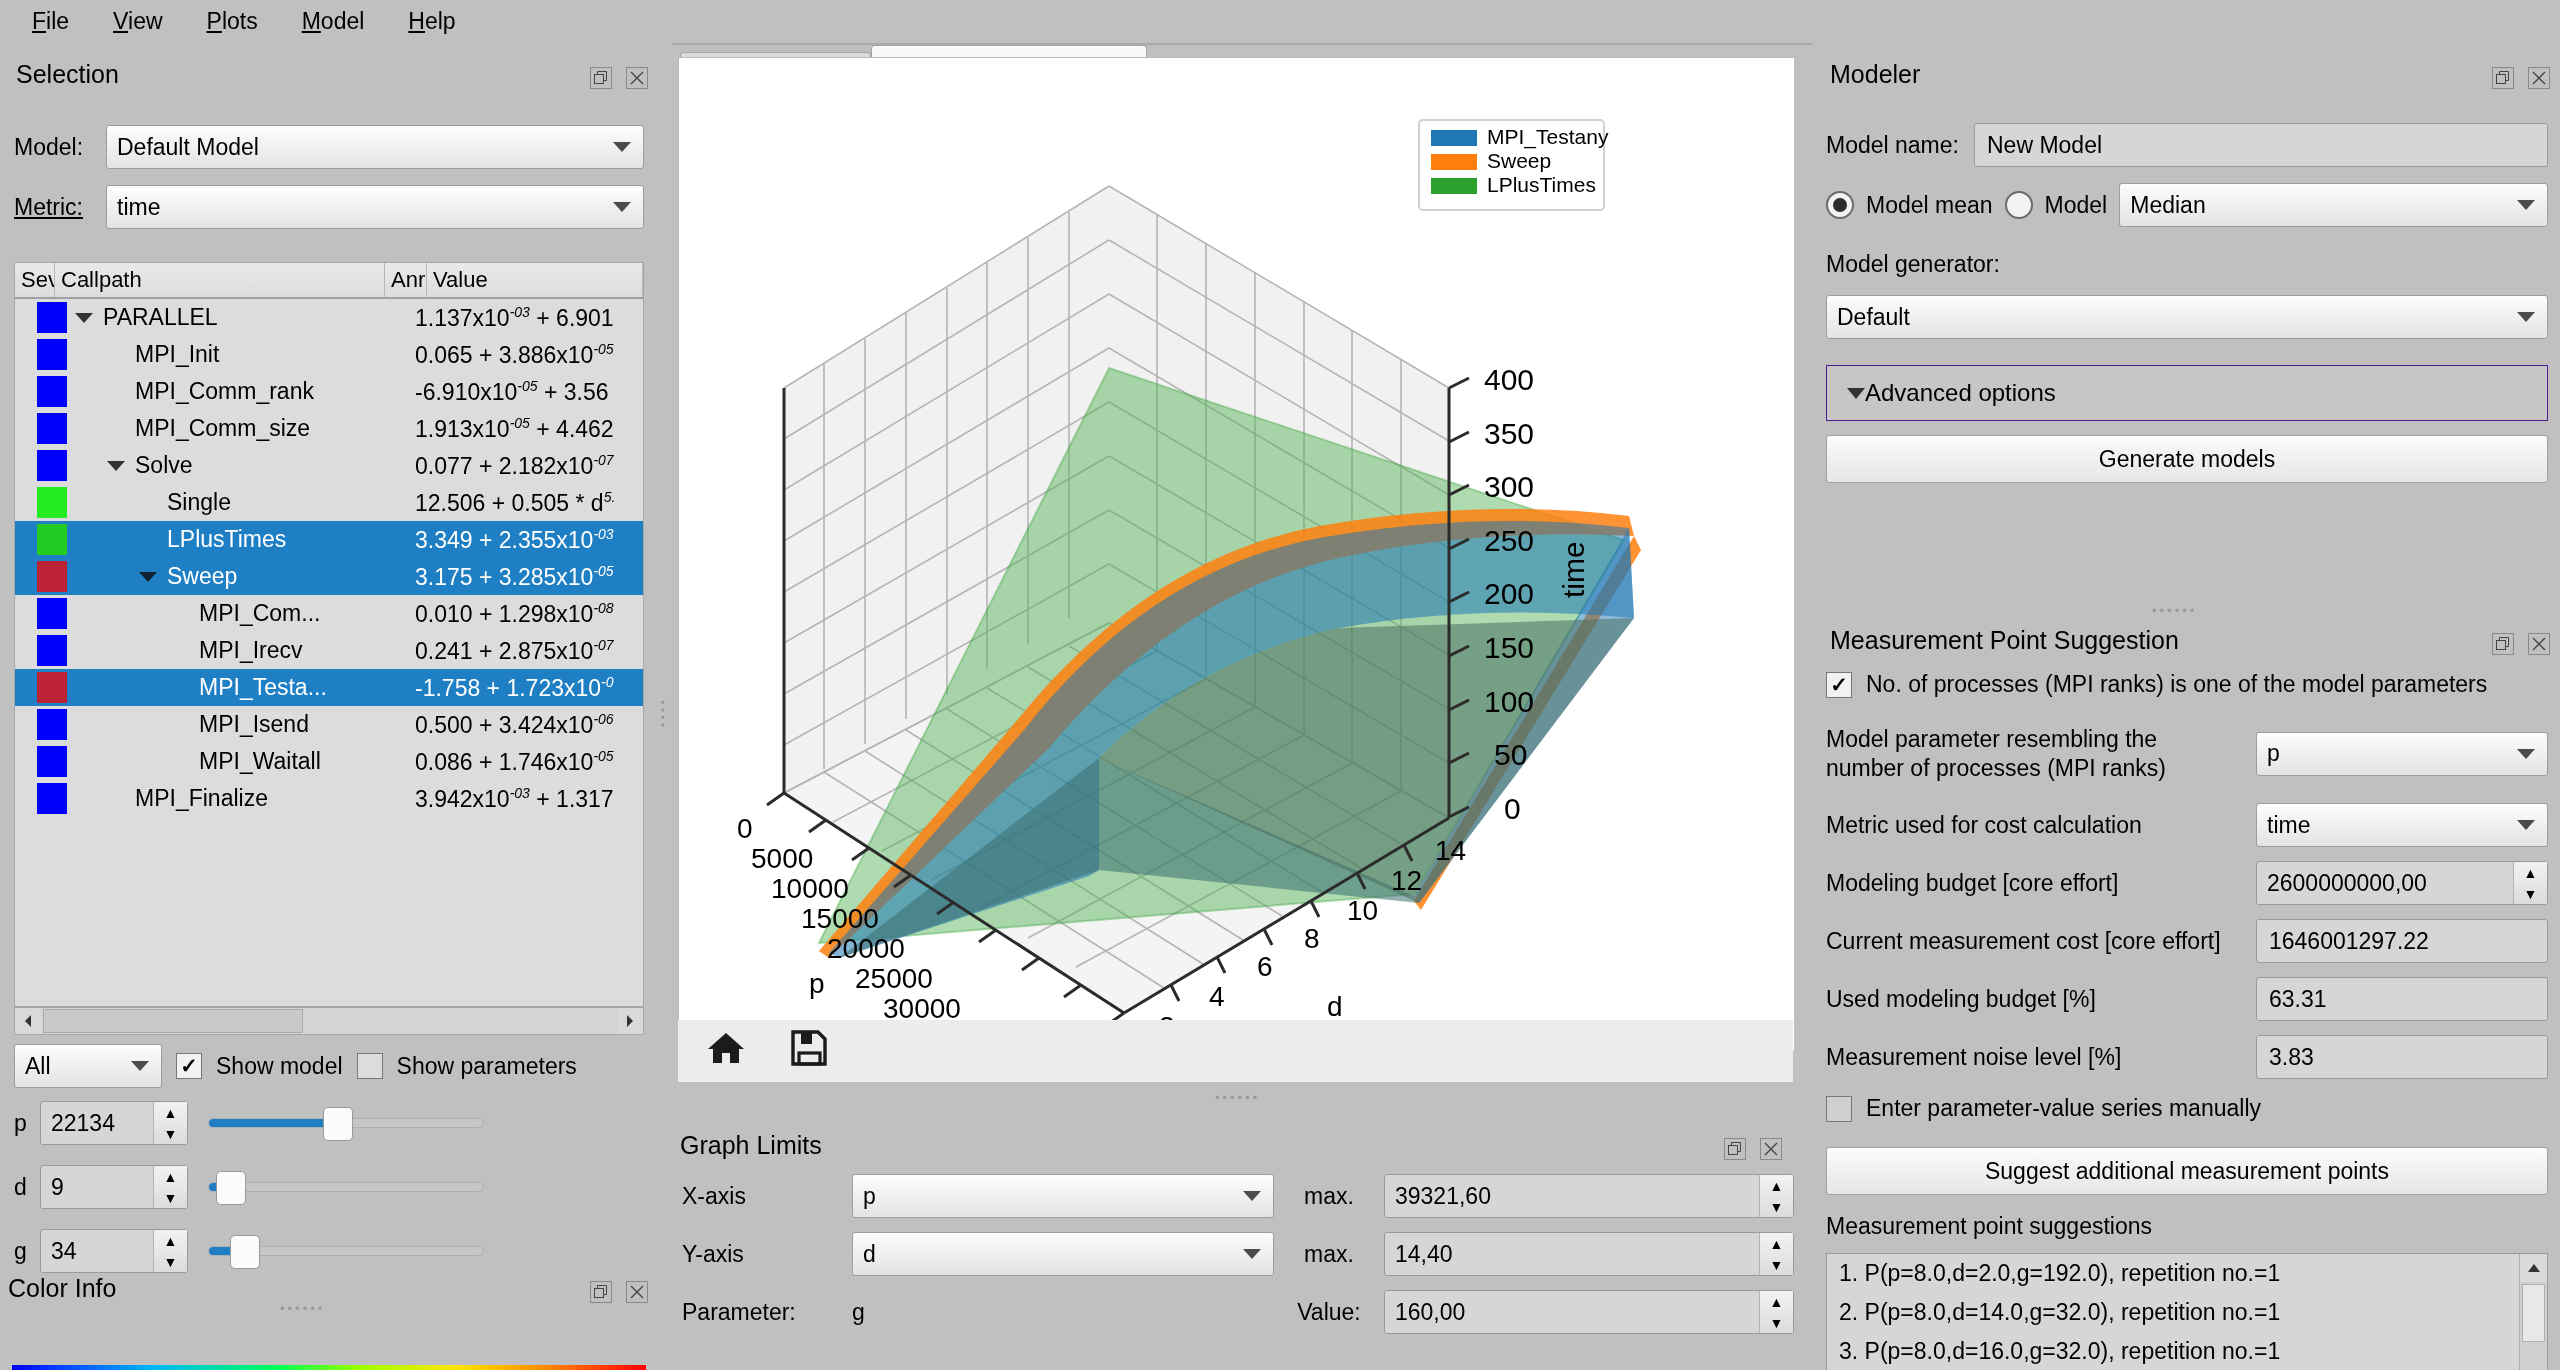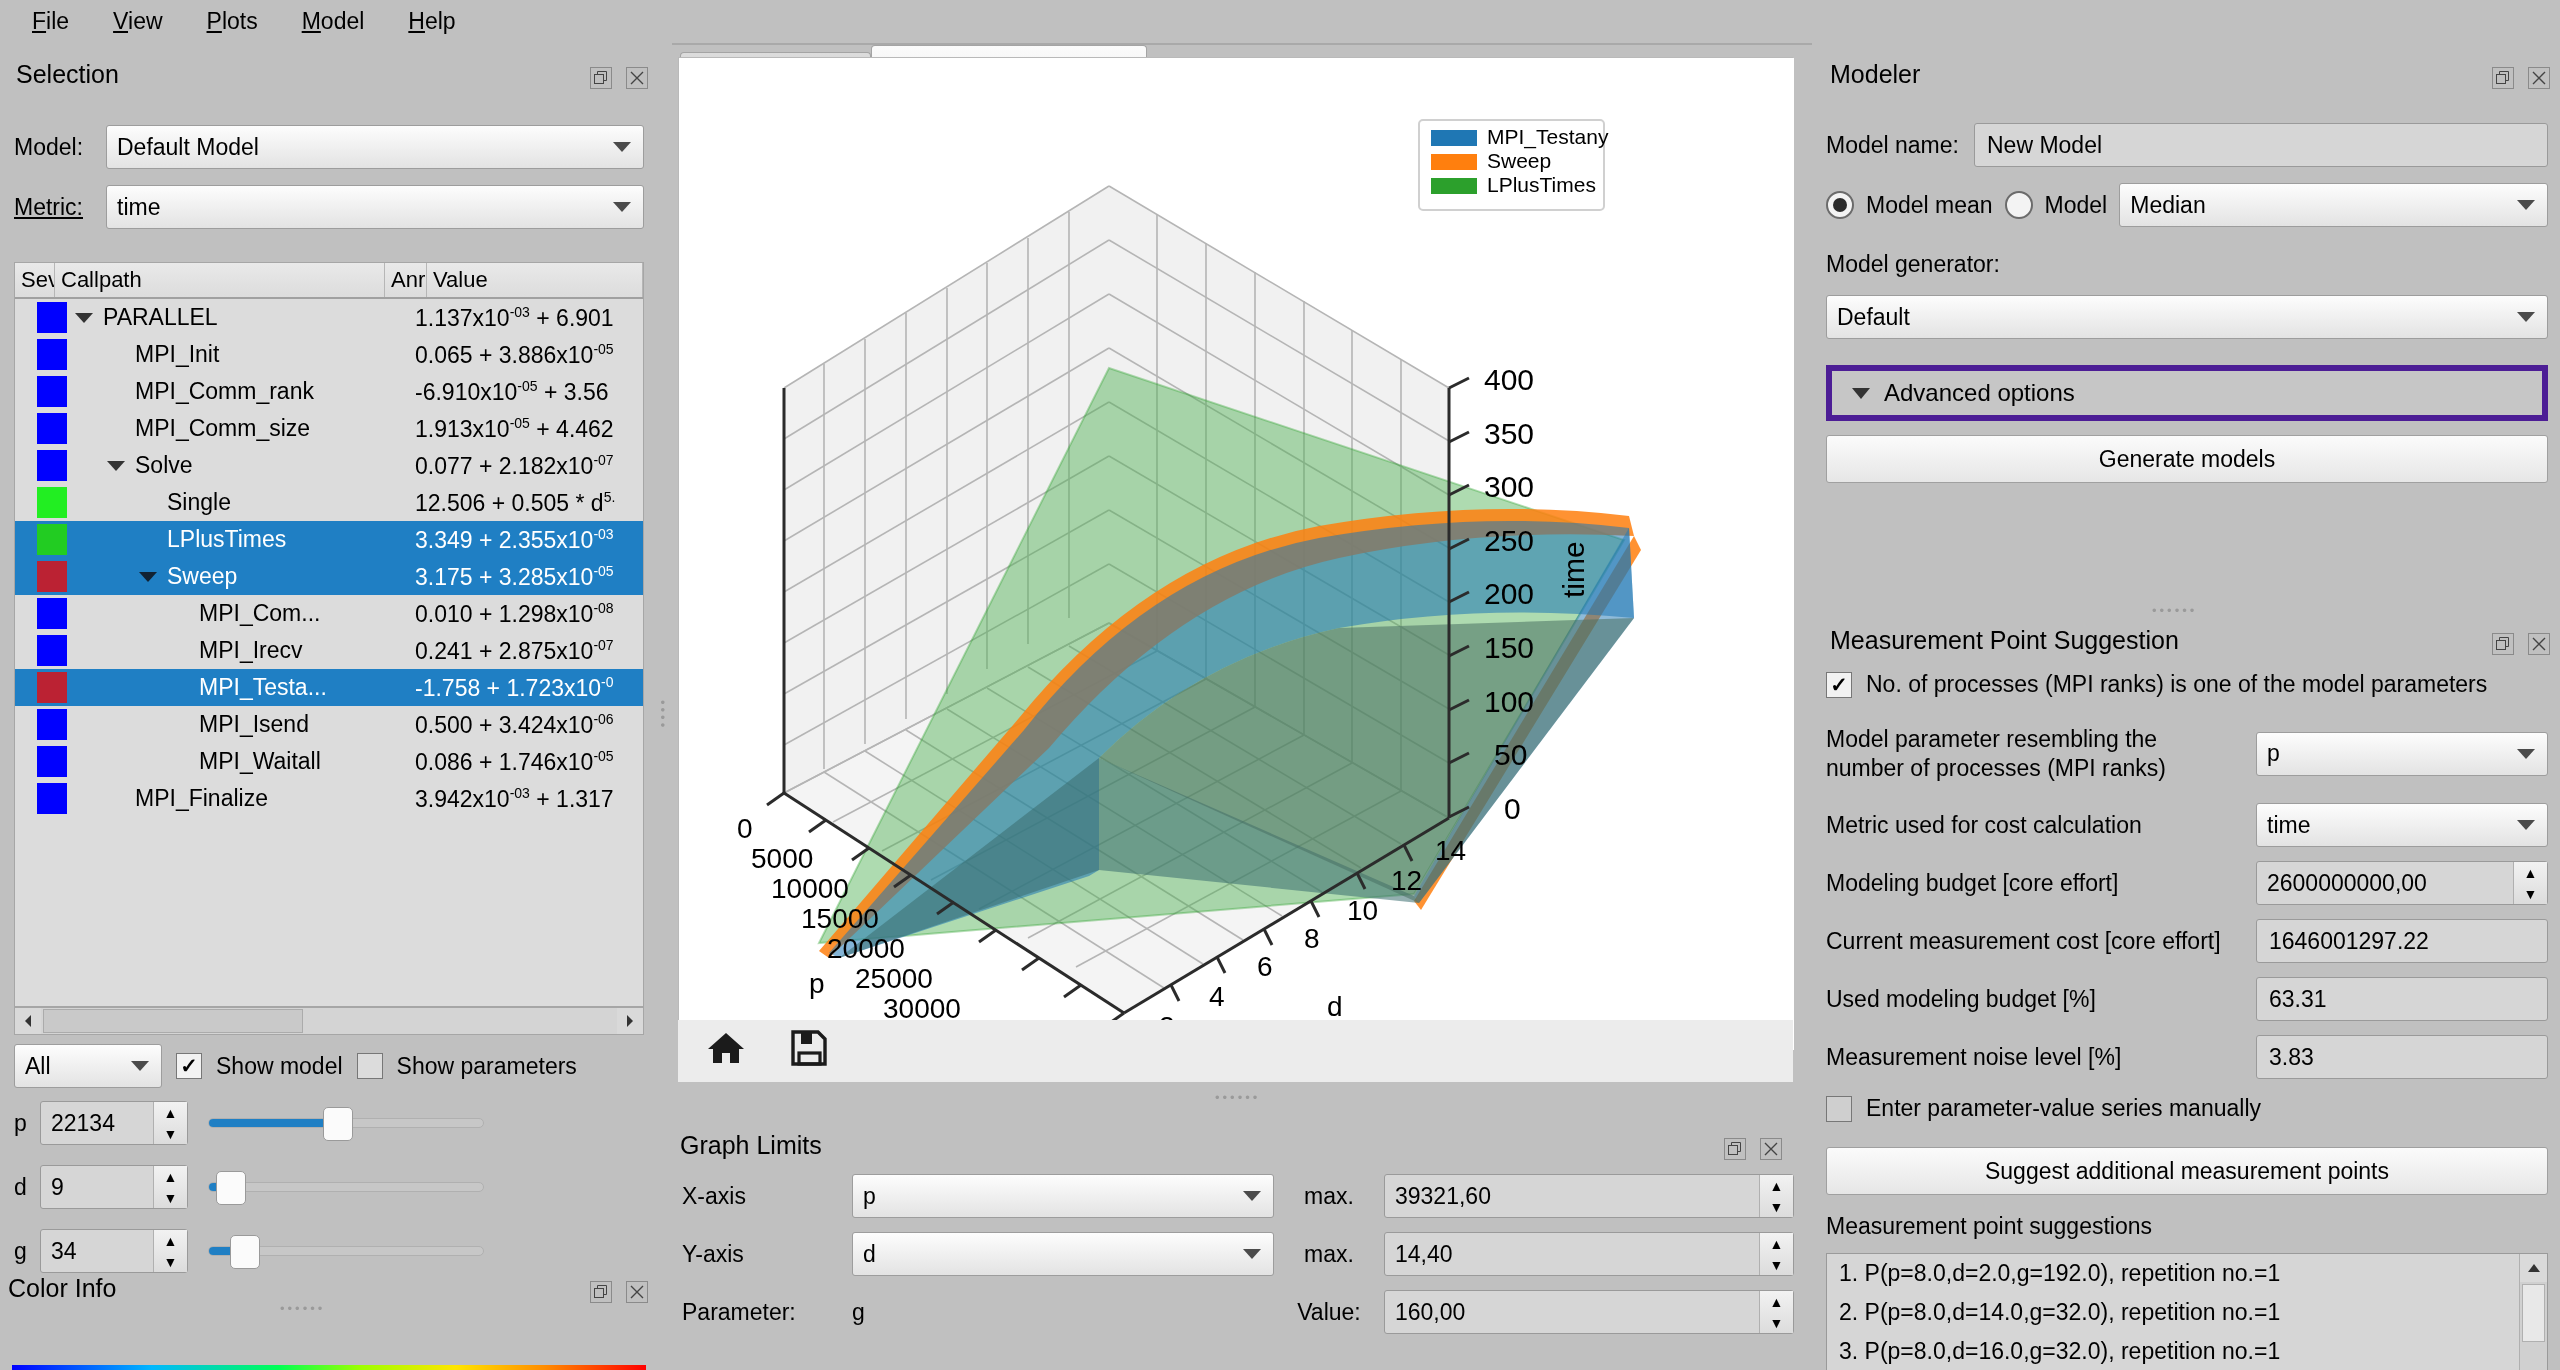--- a/index.html
+++ b/index.html
@@ -67,21 +67,21 @@
     border-right:1px solid #b6b6b6; background:linear-gradient(#e9e9e9,#dcdcdc);
     display:flex;align-items:center;padding-left:6px; font-size:22px;
     overflow:hidden; white-space:nowrap;
   }
   .c-sev{width:40px;} .c-path{width:330px;} .c-anr{width:42px;} .c-val{flex:1;}
   .trow{ display:flex; height:37px; align-items:center; }
   .trow.sel{ background:#1f7fc4; color:#fff; }
   .sevbox{ width:30px; height:31px; margin-left:22px; margin-right:8px; flex:none;}
   .tname{ width:300px; display:flex; align-items:center; white-space:nowrap; overflow:hidden;}
   .tval{ flex:1; white-space:nowrap; overflow:hidden; font-size:23px;}
-  .tval sup{ font-size:14px; }
+  .tval sup{ font-size:14px;font-style:italic; }
   .arrow{
     width:0;height:0;border-left:9px solid transparent;border-right:9px solid transparent;
     border-top:10px solid #333; margin-right:10px; flex:none;
   }
   .trow.sel .arrow{ border-top-color:#123; }
   .arrow.hide{ visibility:hidden; }
 
   
   #hsb{
     position:absolute;left:14px;top:964px;width:630px;height:28px;
@@ -162,21 +162,21 @@
   .btn{
     background:linear-gradient(#fbfbfb,#e6e6e6);border:1px solid #a0a0a0;border-radius:3px;
     height:48px;display:flex;align-items:center;justify-content:center;font-size:23px;
   }
   .radio{
     width:28px;height:28px;border-radius:50%;border:2px solid #6b6b6b;background:#f3f3f3;
     display:flex;align-items:center;justify-content:center;flex:none;
   }
   .radio .dot{ width:14px;height:14px;border-radius:50%;background:#2b2b2b; }
   #adv{
-    border:6px solid #4c1d95;height:56px;display:flex;align-items:center;gap:14px;padding-left:20px;
+    border:1px solid #4c1d95;height:56px;display:flex;align-items:center;padding-left:20px;
     font-size:24px; background:#c6c6c6;
   }
   #suglist{
     border:1px solid #9a9a9a;background:#d6d6d6; position:relative; overflow:hidden;
   }
   #suglist .item{ font-size:23px; padding:6px 0 6px 12px; white-space:nowrap; }
   .vsb{
     position:absolute;right:0;top:0;bottom:0;width:28px;background:#d0d0d0;border-left:1px solid #b0b0b0;
   }
   .vsb .b{height:28px;display:flex;align-items:center;justify-content:center;background:#dadada;font-size:14px;}

